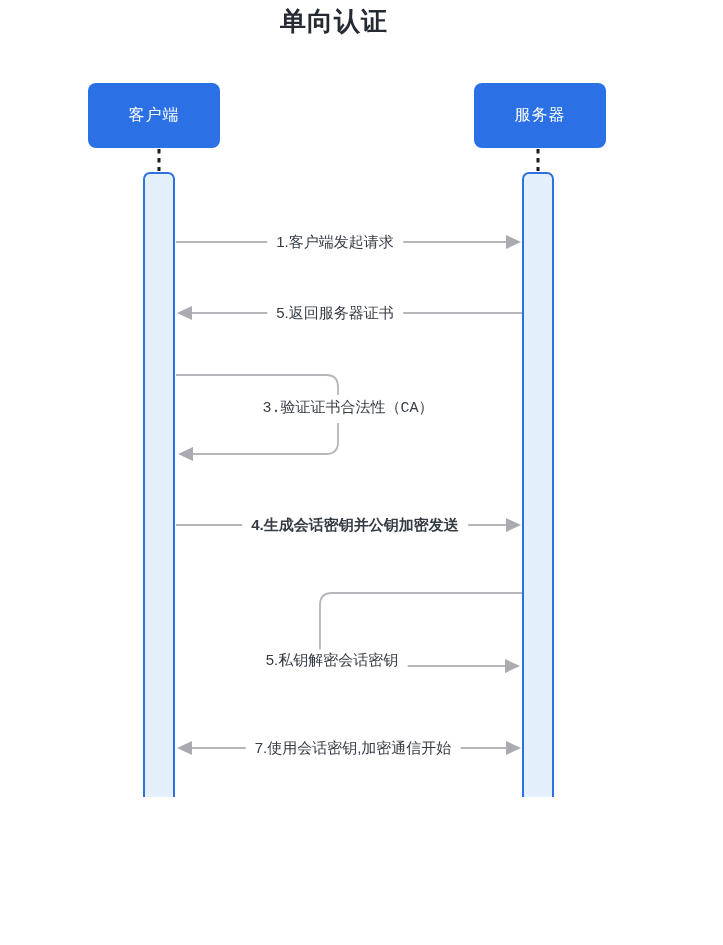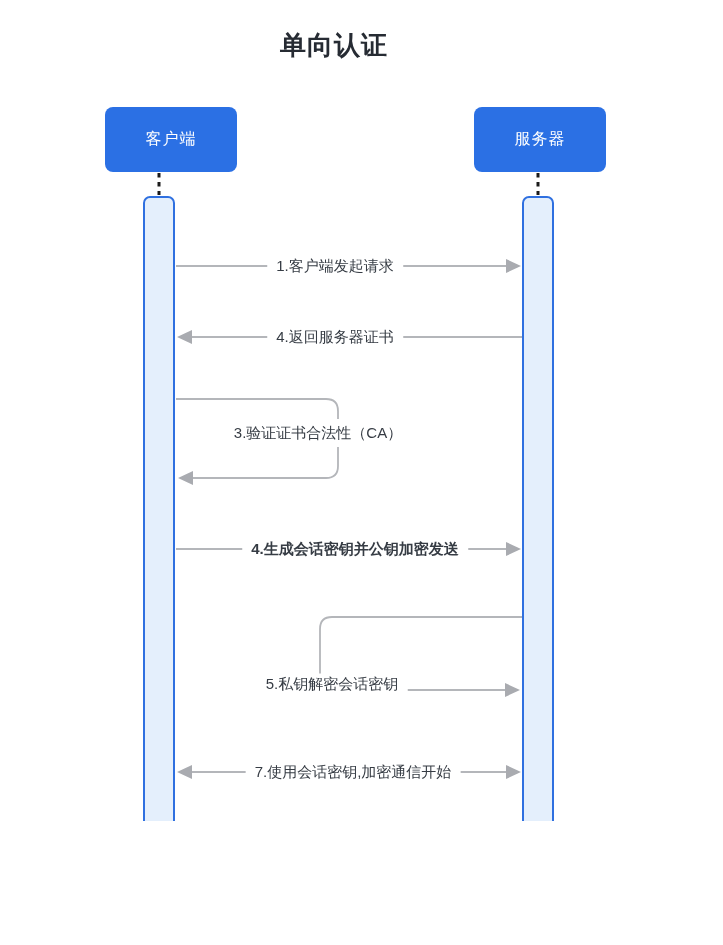--- a/index.html
+++ b/index.html
@@ -10,55 +10,55 @@
     --wire:#b4b6ba;
     --arrowhead:#a9abb0;
     --lifeline:#1b1b1b;
     --msg-text:#363c44;
     --title-text:#262b33;
     --page-bg:#ffffff;
   }
   html,body{margin:0;padding:0;background:var(--page-bg);}
   .stage{
     position:relative;width:723px;height:797px;background:var(--page-bg);
-    font-family:"Liberation Sans","DejaVu Sans",sans-serif;overflow:hidden;margin-top:24px;
+    font-family:"Liberation Sans","DejaVu Sans",sans-serif;overflow:hidden;
   }
   .title{
     position:absolute;left:334px;top:21px;transform:translate(-50%,-50%);
     margin:0;font-size:26px;font-weight:700;color:var(--title-text);
     white-space:nowrap;letter-spacing:1px;
   }
   .actor{
     position:absolute;width:132px;height:65px;border-radius:8px;
     background:var(--actor-fill);color:var(--actor-text);
     display:flex;align-items:center;justify-content:center;
     font-size:16px;letter-spacing:1px;
   }
-  .actor-client{left:105px;top:83px;justify-content:center;}
+  .actor-client{left:88px;top:83px;justify-content:center;}
   .actor-server{left:474px;top:83px;}
   .activation{
     position:absolute;width:32px;height:726px;top:172px;box-sizing:border-box;
     background:var(--bar-fill);border:2.5px solid var(--bar-border);border-radius:7px;
   }
   .activation-client{left:143px;}
   .activation-server{left:522px;}
   .wires{position:absolute;left:0;top:0;}
   .wires .msgline{stroke:var(--wire);stroke-width:2;fill:none;}
   .wires .loopline{stroke:var(--wire);stroke-width:1.8;fill:none;}
   .wires .head{fill:var(--arrowhead);stroke:none;}
   .wires .lifeline{stroke:var(--lifeline);stroke-width:3;stroke-dasharray:4.5 4.5;fill:none;}
   .msg{
     position:absolute;transform:translate(-50%,-50%);
     background:var(--page-bg);padding:1px 9px;
     font-size:15px;color:var(--msg-text);white-space:nowrap;
   }
   .msg.two-line{line-height:26px;}
   .msg-1{left:335px;top:242px;}
   .msg-2{left:335px;top:313px;}
-  .msg-3{left:318px;top:409px;}
+  .msg-3{left:348px;top:409px;font-family:Liberation Mono, monospace;}
   .msg-4{left:355px;top:525px;font-weight:bold;}
   .msg-5{left:332px;top:660px;}
   .msg-6{left:353px;top:748px;}
 </style>
 </head>
 <body>
 
 <div class="stage">
 
   <h1 class="title">单向认证</h1>
@@ -97,21 +97,21 @@
 
     <path class="loopline" d="M 522 593 H 332 Q 320 593 320 605 V 654 Q 320 666 332 666 H 505"></path>
     <polygon class="head" points="505,659 520,666 505,673"></polygon>
 
     <line class="msgline" x1="191" y1="748" x2="507" y2="748"></line>
     <polygon class="head" points="192,741 177,748 192,755"></polygon>
     <polygon class="head" points="506,741 521,748 506,755"></polygon>
   </svg>
 
   <div class="msg msg-1">1.客户端发起请求</div>
-  <div class="msg msg-2">4.返回服务器证书</div>
+  <div class="msg msg-2">5.返回服务器证书</div>
   <div class="msg msg-3 two-line">
     <div>3.验证证书合法性（CA）</div>
   </div>
   <div class="msg msg-4">4.生成会话密钥并公钥加密发送</div>
   <div class="msg msg-5">5.私钥解密会话密钥</div>
   <div class="msg msg-6">7.使用会话密钥,加密通信开始</div>
 
 </div>
 
 </body></html>

